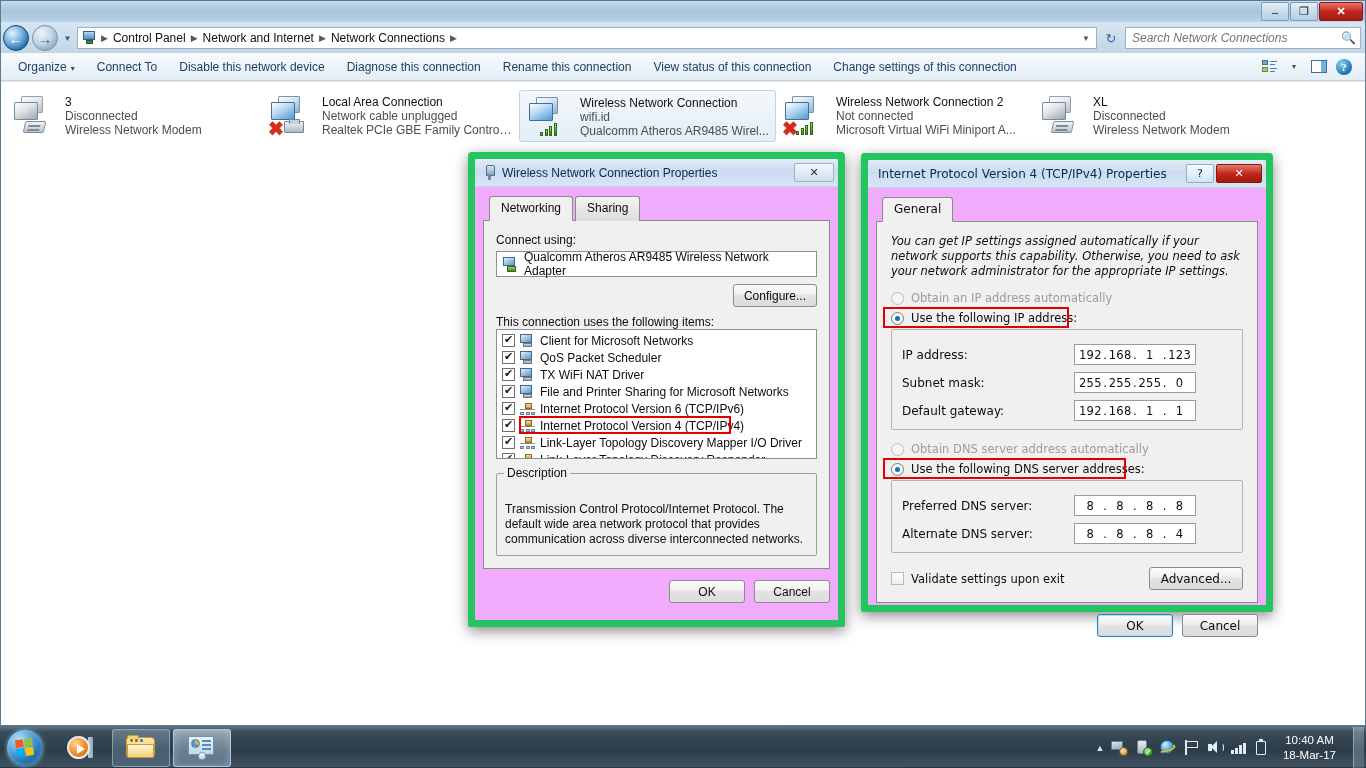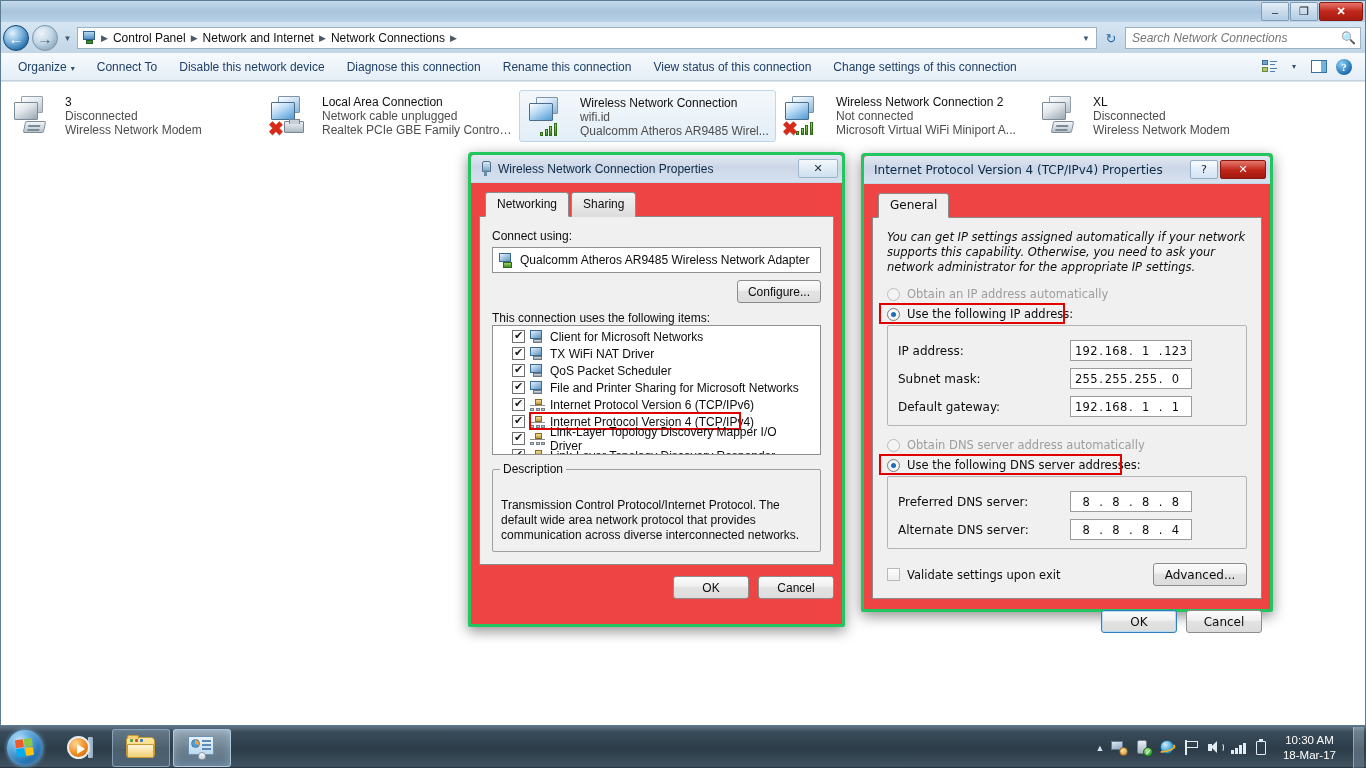--- a/index.html
+++ b/index.html
@@ -225,22 +225,22 @@
   .conn-name { font-size: 12px; color: #101010; white-space: nowrap; }
   .conn-status { font-size: 12px; color: #4d4d4d; white-space: nowrap; }
   .conn-device {
     font-size: 12px; color: #4d4d4d; white-space: nowrap;
     overflow: hidden; text-overflow: ellipsis; max-width: 200px;
   }
 
   
   .dialog {
     position: absolute;
-    background: #ef4444;
-    border: 3px solid #22c55e;
+    background: #f0abfc;
+    border: 7px solid #22c55e;
     border-radius: 4px 4px 2px 2px;
     box-shadow: 0 4px 14px rgba(0,0,0,.45);
   }
   .dlg-title {
     height: 28px; display: flex; align-items: center; padding: 0 2px 0 8px;
     background: linear-gradient(180deg, rgba(226,238,248,.97), rgba(202,222,240,.95) 45%, rgba(214,231,246,.97));
     border-bottom: 1px solid #c4d6e4;
     border-radius: 3px 3px 0 0;
   }
   .dlg-title-text {
@@ -310,21 +310,21 @@
     cursor: default;
   }
   .btn.disabled { color: #9a9a9a; background: linear-gradient(180deg,#f6f6f6,#ececec); border-color:#bdbdbd;}
   .btn.default {
     border: 1px solid #2f7fbf;
     box-shadow: 0 0 0 1px #b6dcf5 inset;
   }
 
   .items-box {
     background: #fff; border: 1px solid #8f8f8f; height: 130px; overflow: hidden;
-    padding: 2px 16px;
+    padding: 2px 2px;
   }
   .item-row {
     display: flex; align-items: center; gap: 5px; height: 17px; padding-left: 3px;
     font-size: 12px; color: #0d0d0d; position: relative;
   }
   .cbox {
     width: 13px; height: 13px; border: 1px solid #707070; background: #fff;
     position: relative; flex: none;
   }
   .cbox.checked::after {
@@ -756,29 +756,29 @@
               <span class="b"></span>
             </span>
           <span>Client for Microsoft Networks</span>
         </div>
         <div class="item-row">
           <span class="cbox checked"></span>
           <span class="proto-icon pc">
               <span class="s"></span>
               <span class="b"></span>
             </span>
-          <span>TX WiFi NAT Driver</span>
+          <span>QoS Packet Scheduler</span>
         </div>
         <div class="item-row">
           <span class="cbox checked"></span>
           <span class="proto-icon pc">
               <span class="s"></span>
               <span class="b"></span>
             </span>
-          <span>QoS Packet Scheduler</span>
+          <span>TX WiFi NAT Driver</span>
         </div>
         <div class="item-row">
           <span class="cbox checked"></span>
           <span class="proto-icon pc">
               <span class="s"></span>
               <span class="b"></span>
             </span>
           <span>File and Printer Sharing for Microsoft Networks</span>
         </div>
         <div class="item-row">
@@ -1019,18 +1019,18 @@
       <span></span>
         <span></span>
         <span></span>
         <span></span>
     </span>
     <span class="tray-ico">
       <span class="tray-bat"></span>
     </span>
 
     <div class="clock">
-      <div>10:30 AM</div>
+      <div>10:40 AM</div>
       <div>18-Mar-17</div>
     </div>
     <div class="show-desktop"></div>
   </div>
 </div>
 
 </body></html>

